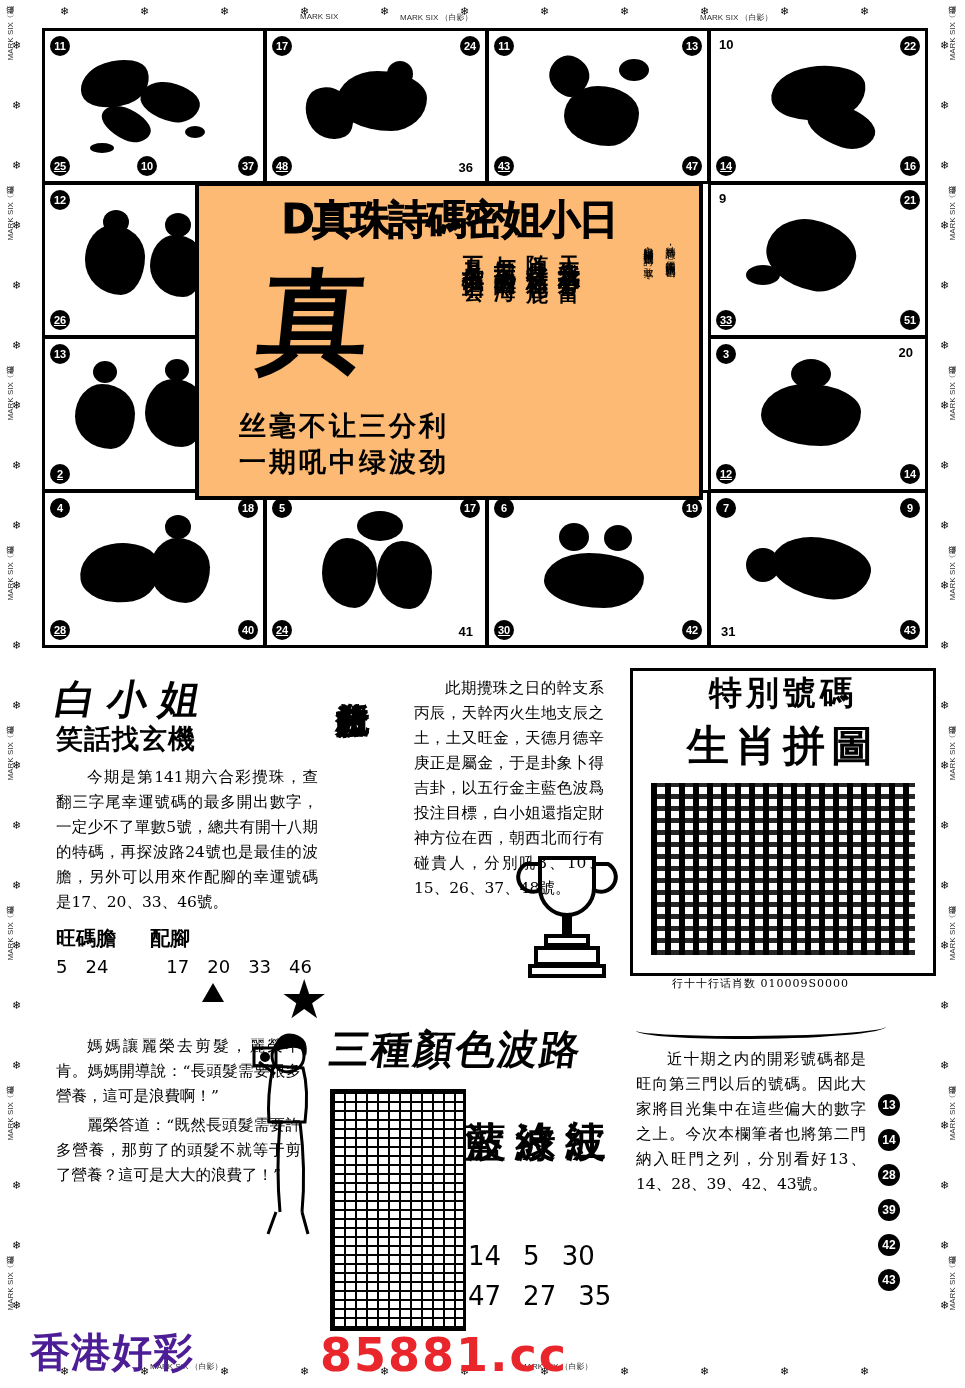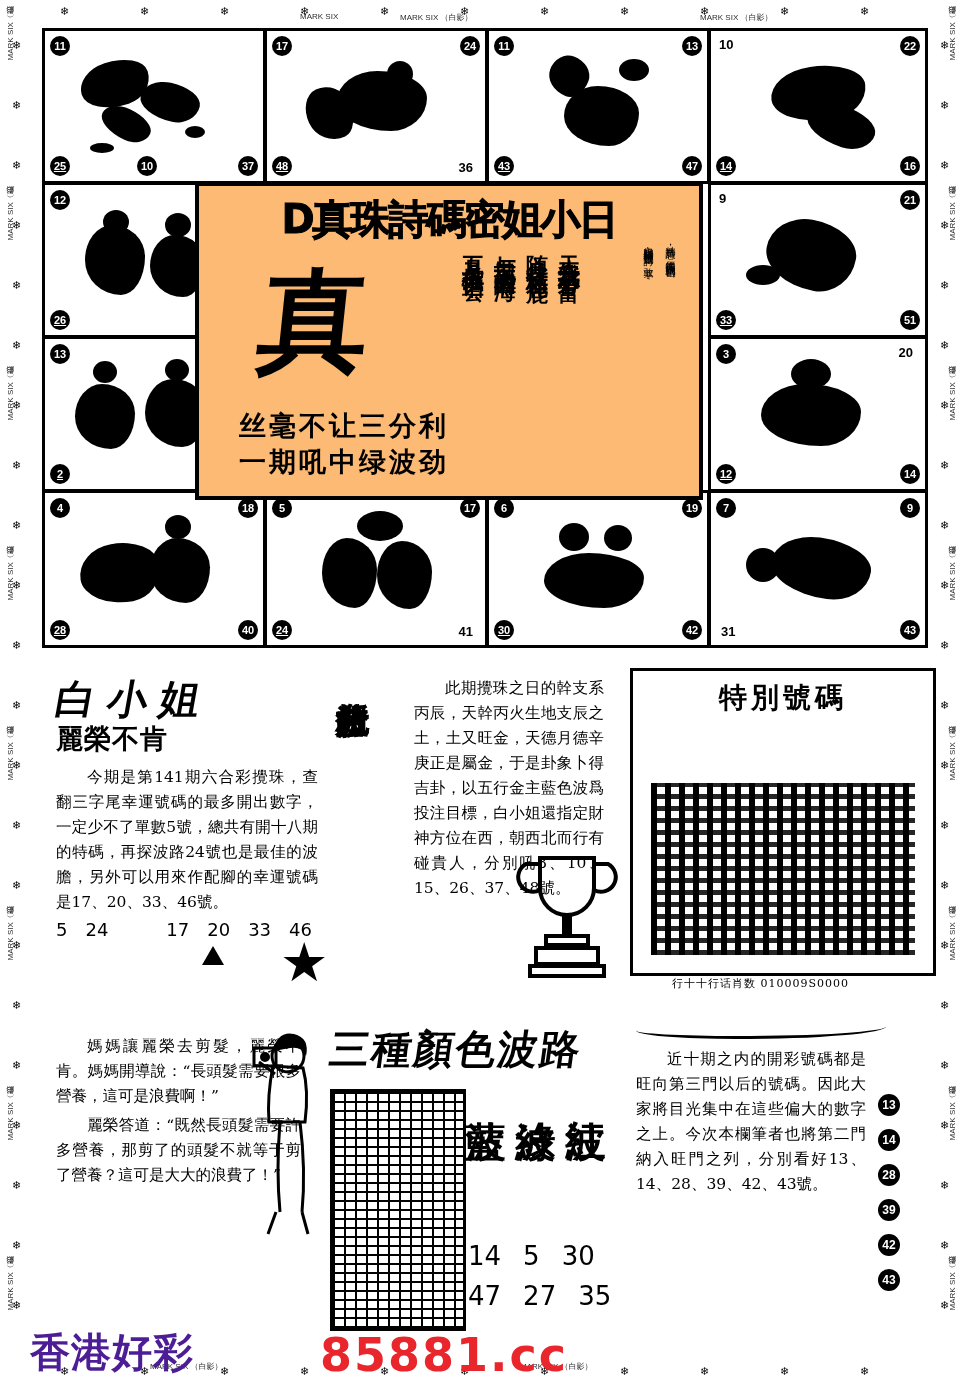--- a/index.html
+++ b/index.html
@@ -308,22 +308,26 @@
   <div class="vcol" style="right:146px;top:52px;font-size:22px;letter-spacing:4px;">随身待从梅花鹿</div>
   <div class="vcol" style="right:178px;top:52px;font-size:22px;letter-spacing:4px;">与世无争醉四海</div>
   <div class="vcol" style="right:210px;top:52px;font-size:22px;letter-spacing:4px;">五月名榴供话尝</div>
 
   <div class="vcol" style="right:44px;top:52px;font-size:10px;font-weight:normal;letter-spacing:1px;">白小姐特别款神童数碼詩，敢寒</div>
   <div class="vcol" style="right:22px;top:52px;font-size:10px;font-weight:normal;letter-spacing:1px;">精选詩意，便從圖中找到密碼。</div>
 </div>
 
 <div class="sec" style="left:56px;top:672px;width:270px;">
   <div class="hdr-brush" style="font-size:40px;letter-spacing:12px;transform:skewX(-10deg);">白小姐</div>
-  <div class="hdr-brush" style="font-size:27px;margin-top:-6px;letter-spacing:1px;">麗榮不肯</div>
+  <div class="hdr-brush" style="font-size:27px;margin-top:-6px;letter-spacing:1px;">笑話找玄機</div>
   <div class="body-cn" style="margin-top:8px;text-indent:2em;width:262px;">今期是第141期六合彩攪珠，查翻三字尾幸運號碼的最多開出數字，一定少不了單數5號，總共有開十八期的特碼，再探波路24號也是最佳的波膽，另外可以用來作配腳的幸運號碼是17、20、33、46號。</div>
+  <div style="margin-top:10px;display:flex;gap:34px;align-items:baseline;">
+    <span style="font-size:20px;font-weight:bold;font-family:'DejaVu Sans',sans-serif;">旺碼膽</span>
+    <span style="font-size:20px;font-weight:bold;font-family:'DejaVu Sans',sans-serif;">配腳</span>
+  </div>
   <div style="margin-top:4px;display:flex;gap:18px;align-items:baseline;font-size:18px;font-family:'DejaVu Sans',sans-serif;">
     <span>5</span>
     <span style="margin-right:40px;">24</span>
     <span>17</span>
     <span>20</span>
     <span>33</span>
     <span>46</span>
   </div>
   <div style="margin-top:6px;position:relative;height:40px;">
     <div style="position:absolute;left:146px;top:0;width:0;height:0;border-left:11px solid transparent;border-right:11px solid transparent;border-bottom:19px solid #000;"></div>
@@ -345,21 +349,22 @@
     <path d="M28 24 h-14 a14 14 0 0 0 14 26" fill="none" stroke="#000" stroke-width="4"></path>
     <path d="M82 24 h14 a14 14 0 0 1 -14 26" fill="none" stroke="#000" stroke-width="4"></path>
     <rect x="50" y="76" width="10" height="20" fill="#000"></rect>
     <rect x="34" y="96" width="42" height="9" fill="none" stroke="#000" stroke-width="4"></rect>
     <rect x="24" y="108" width="62" height="16" fill="none" stroke="#000" stroke-width="4"></rect>
     <rect x="18" y="126" width="74" height="10" fill="none" stroke="#000" stroke-width="4"></rect>
   </svg>
 </div>
 
 <div class="boxed" style="position:absolute;left:630px;top:668px;width:300px;height:302px;">
-  <div style="text-align:center;margin-top:8px;font-size:28px;font-weight:bold;font-family:'DejaVu Sans',sans-serif;letter-spacing:4px;">特別號碼</div>
+  <div style="text-align:center;font-size:33px;font-weight:bold;font-family:'DejaVu Sans',sans-serif;letter-spacing:4px;">特別號碼</div>
+  <div style="text-align:center;margin-top:2px;font-size:42px;font-weight:bold;font-family:'DejaVu Sans',sans-serif;letter-spacing:6px;">生肖拼圖</div>
   <div style="position:absolute;left:18px;top:112px;width:264px;height:172px;background:
       repeating-linear-gradient(90deg,#000 0 6px,#fff 6px 14px),
       repeating-linear-gradient(0deg,rgba(0,0,0,.85) 0 5px,rgba(255,255,255,.9) 5px 12px);
       background-blend-mode:multiply;"></div>
 </div>
 <div style="position:absolute;left:632px;top:976px;width:300px;font-size:11px;font-family:'DejaVu Serif',serif;letter-spacing:1px;margin-left:40px;">行十十行话肖数 010009S0000</div>
 
 <div class="sec" style="left:56px;top:1024px;width:250px;">
   <div class="body-cn" style="margin-top:10px;text-indent:2em;width:245px;">媽媽讓麗榮去剪髮，麗榮不肯。媽媽開導說：“長頭髮需要很多營養，這可是浪費啊！”</div>
   <div class="body-cn" style="margin-top:4px;text-indent:2em;width:245px;">麗榮答道：“既然長頭髮需要許多營養，那剪了的頭髮不就等于剪了營養？這可是大大的浪費了！”</div>

